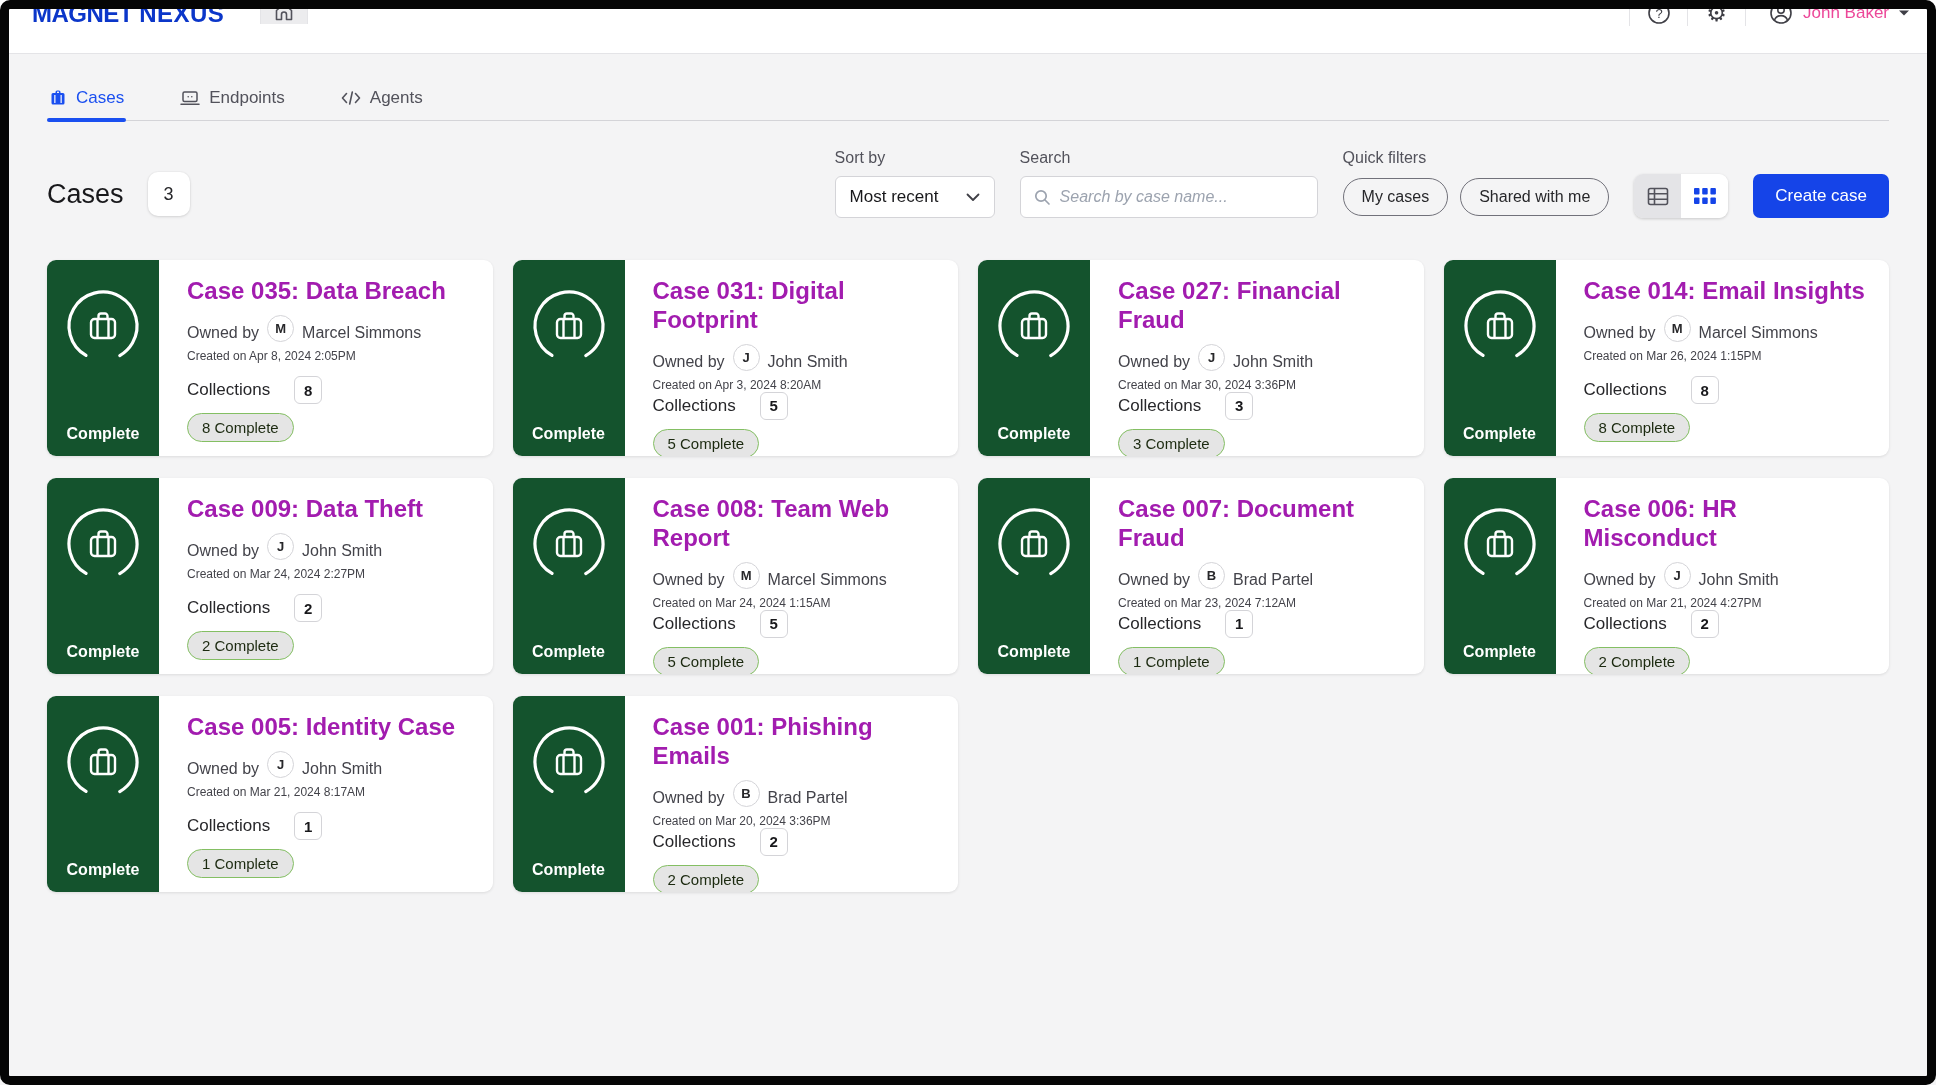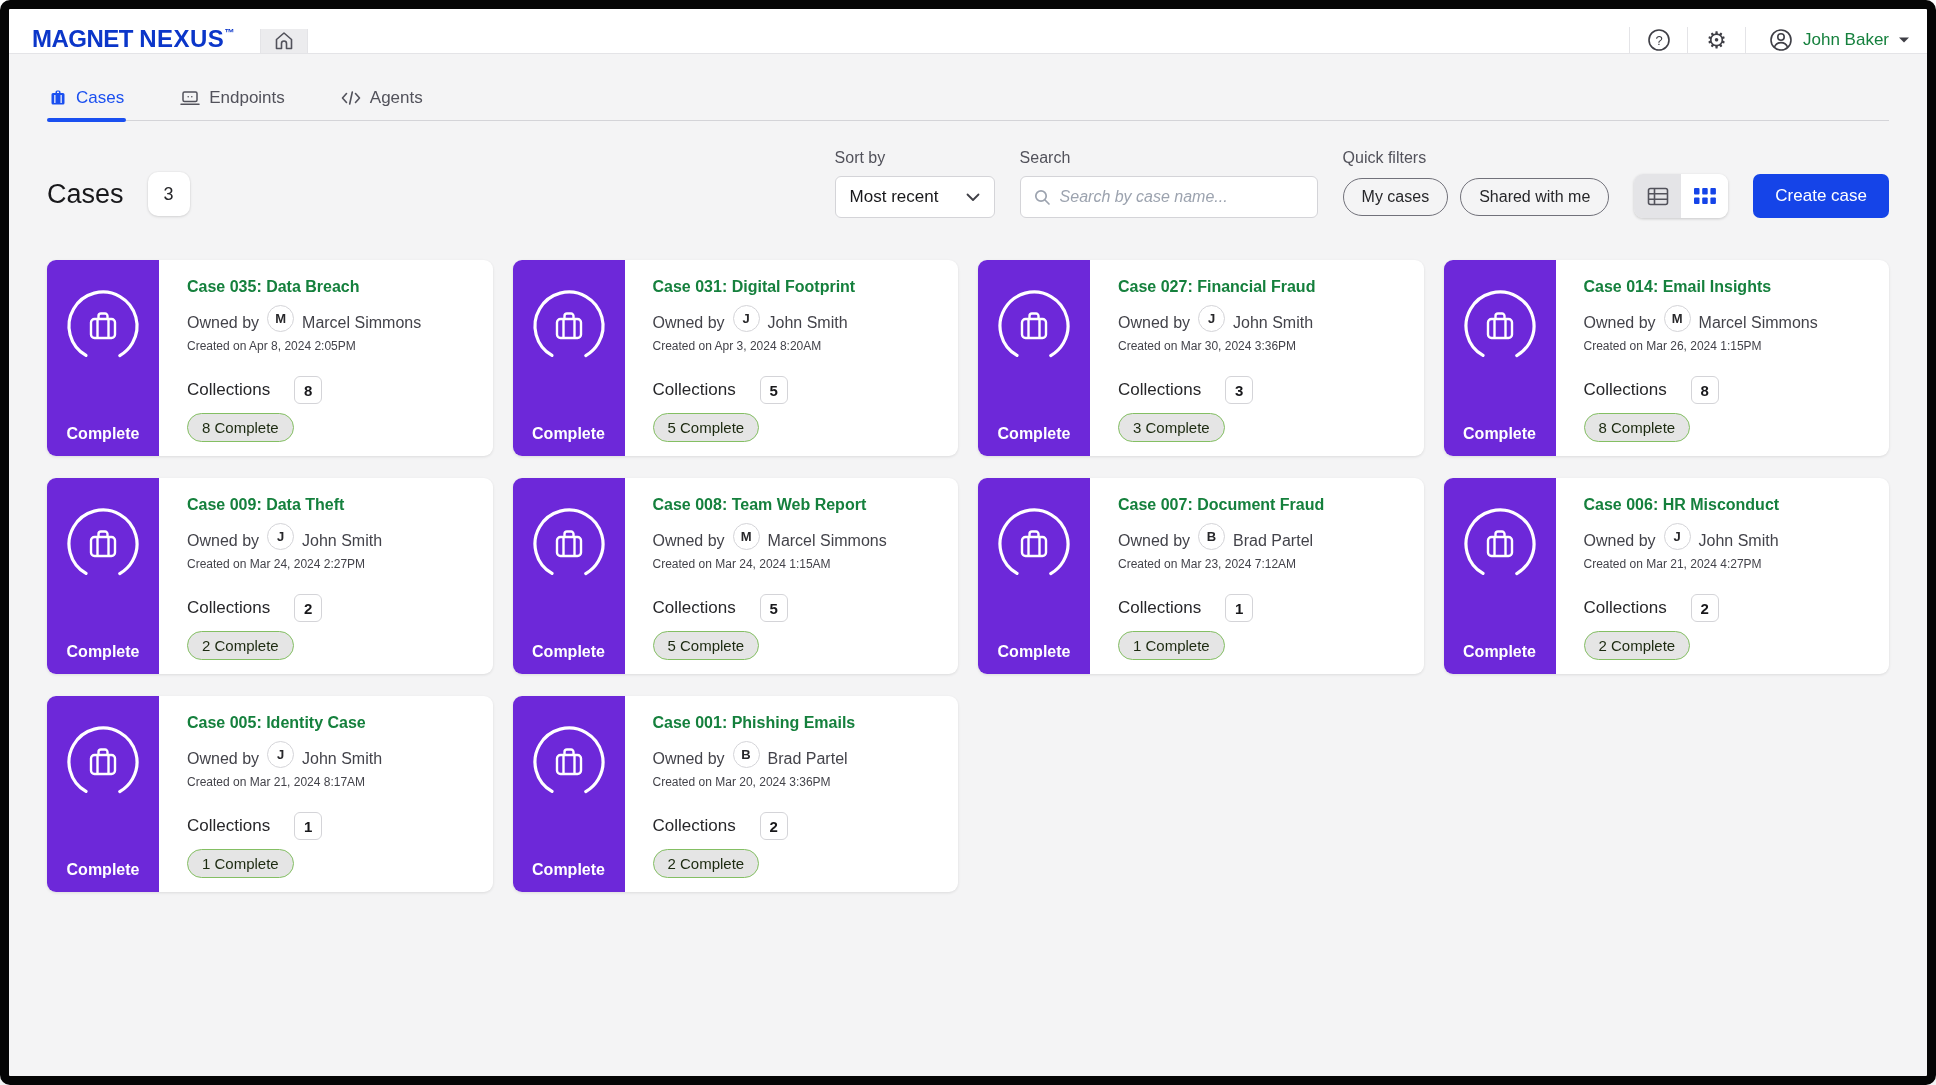--- a/index.html
+++ b/index.html
@@ -8,21 +8,21 @@
     font-family: "Liberation Sans", sans-serif;
     background:#f4f4f5; color:#18181b; position:relative;
   }
   .frame {
     position:absolute; inset:0; border:9px solid #050505; border-radius:10px;
     pointer-events:none; z-index:50;
   }
 
   
   .topbar {
-    height:54px; background:#fff; display:flex; align-items:flex-end;
+    height:54px; background:#fff; display:flex; align-items:flex-start;
     border-bottom:1px solid #e4e4e7;
   }
   .logo-wrap { display:flex; align-items:center; padding:0 26px 0 32px; }
   .logo { font-size:24px; font-weight:800; color:#0b36c9; letter-spacing:-0.5px; white-space:nowrap; }
   .logo .nexus { font-weight:700; letter-spacing:0.5px; }
   .logo sup { font-size:10px; font-weight:700; vertical-align:top; position:relative; top:2px;}
   .home-btn {
     width:48px; background:#ececee; display:flex; align-items:center; justify-content:center;
     cursor:pointer; border-left:1px solid #e4e4e7; border-right:1px solid #e4e4e7;
   }
@@ -30,21 +30,21 @@
   .topbar-right { display:flex; align-items:stretch; }
   .icon-btn {
     width:58px; display:flex; align-items:center; justify-content:center;
     border-left:1px solid #e4e4e7; cursor:pointer; color:#3f3f46;
   }
   .gear-glyph { font-family:"DejaVu Sans", sans-serif; font-size:23px; color:#3f3f46; line-height:1; }
   .user-btn {
     display:flex; align-items:center; gap:9px; padding:0 26px 0 22px;
     border-left:1px solid #e4e4e7; cursor:pointer;
   }
-  .user-name { font-size:17px; color:#15803d; }
+  .user-name { font-size:17px; color:#ec4899; }
 
   
   .content { padding:0 47px; }
 
   
   .tabs { display:flex; gap:52px; margin-top:28px; border-bottom:1px solid #d4d4d8; }
   .tab {
     display:flex; align-items:center; gap:9px; padding:6px 2px 12px;
     font-size:17px; color:#52525b; cursor:pointer; position:relative;
   }
@@ -100,26 +100,26 @@
 
   
   .grid {
     margin-top:42px; display:grid; grid-template-columns:repeat(4, 1fr); gap:22px 20px;
   }
   .card {
     background:#fff; border-radius:9px; overflow:hidden; display:flex; height:196px;
     box-shadow:0 1px 3px rgba(0,0,0,.1); cursor:pointer;
   }
   .card-panel {
-    width:112px; flex:0 0 112px; background:#6d28d9; display:flex; flex-direction:column;
+    width:112px; flex:0 0 112px; background:#14532d; display:flex; flex-direction:column;
     align-items:center; justify-content:space-between; padding:26px 0 13px;
   }
   .panel-status { color:#fff; font-size:16px; font-weight:700; }
   .card-body { flex:1; padding:17px 18px 14px 28px; display:flex; flex-direction:column; }
-  .card-title { font-size:16px; font-weight:700; color:#15803d; line-height:1.2; }
+  .card-title { font-size:24px; font-weight:700; color:#a21caf; line-height:1.2; }
   .meta-row { display:flex; align-items:flex-end; gap:8px; margin-top:9px; font-size:16px; color:#43434a; }
   .avatar {
     width:27px; height:27px; border-radius:50%; background:#fff; border:1px solid #d4d4d8;
     display:flex; align-items:center; justify-content:center;
     font-size:13px; font-weight:700; color:#27272a; flex:0 0 27px;
   }
   .created-row { margin-top:7px; font-size:12px; color:#43434a; }
   .collections-row { display:flex; align-items:center; gap:24px; margin-top:auto; font-size:17px; color:#27272a; }
   .count-chip {
     min-width:28px; height:28px; background:#fff; border:1px solid #d4d4d8; border-radius:6px;

